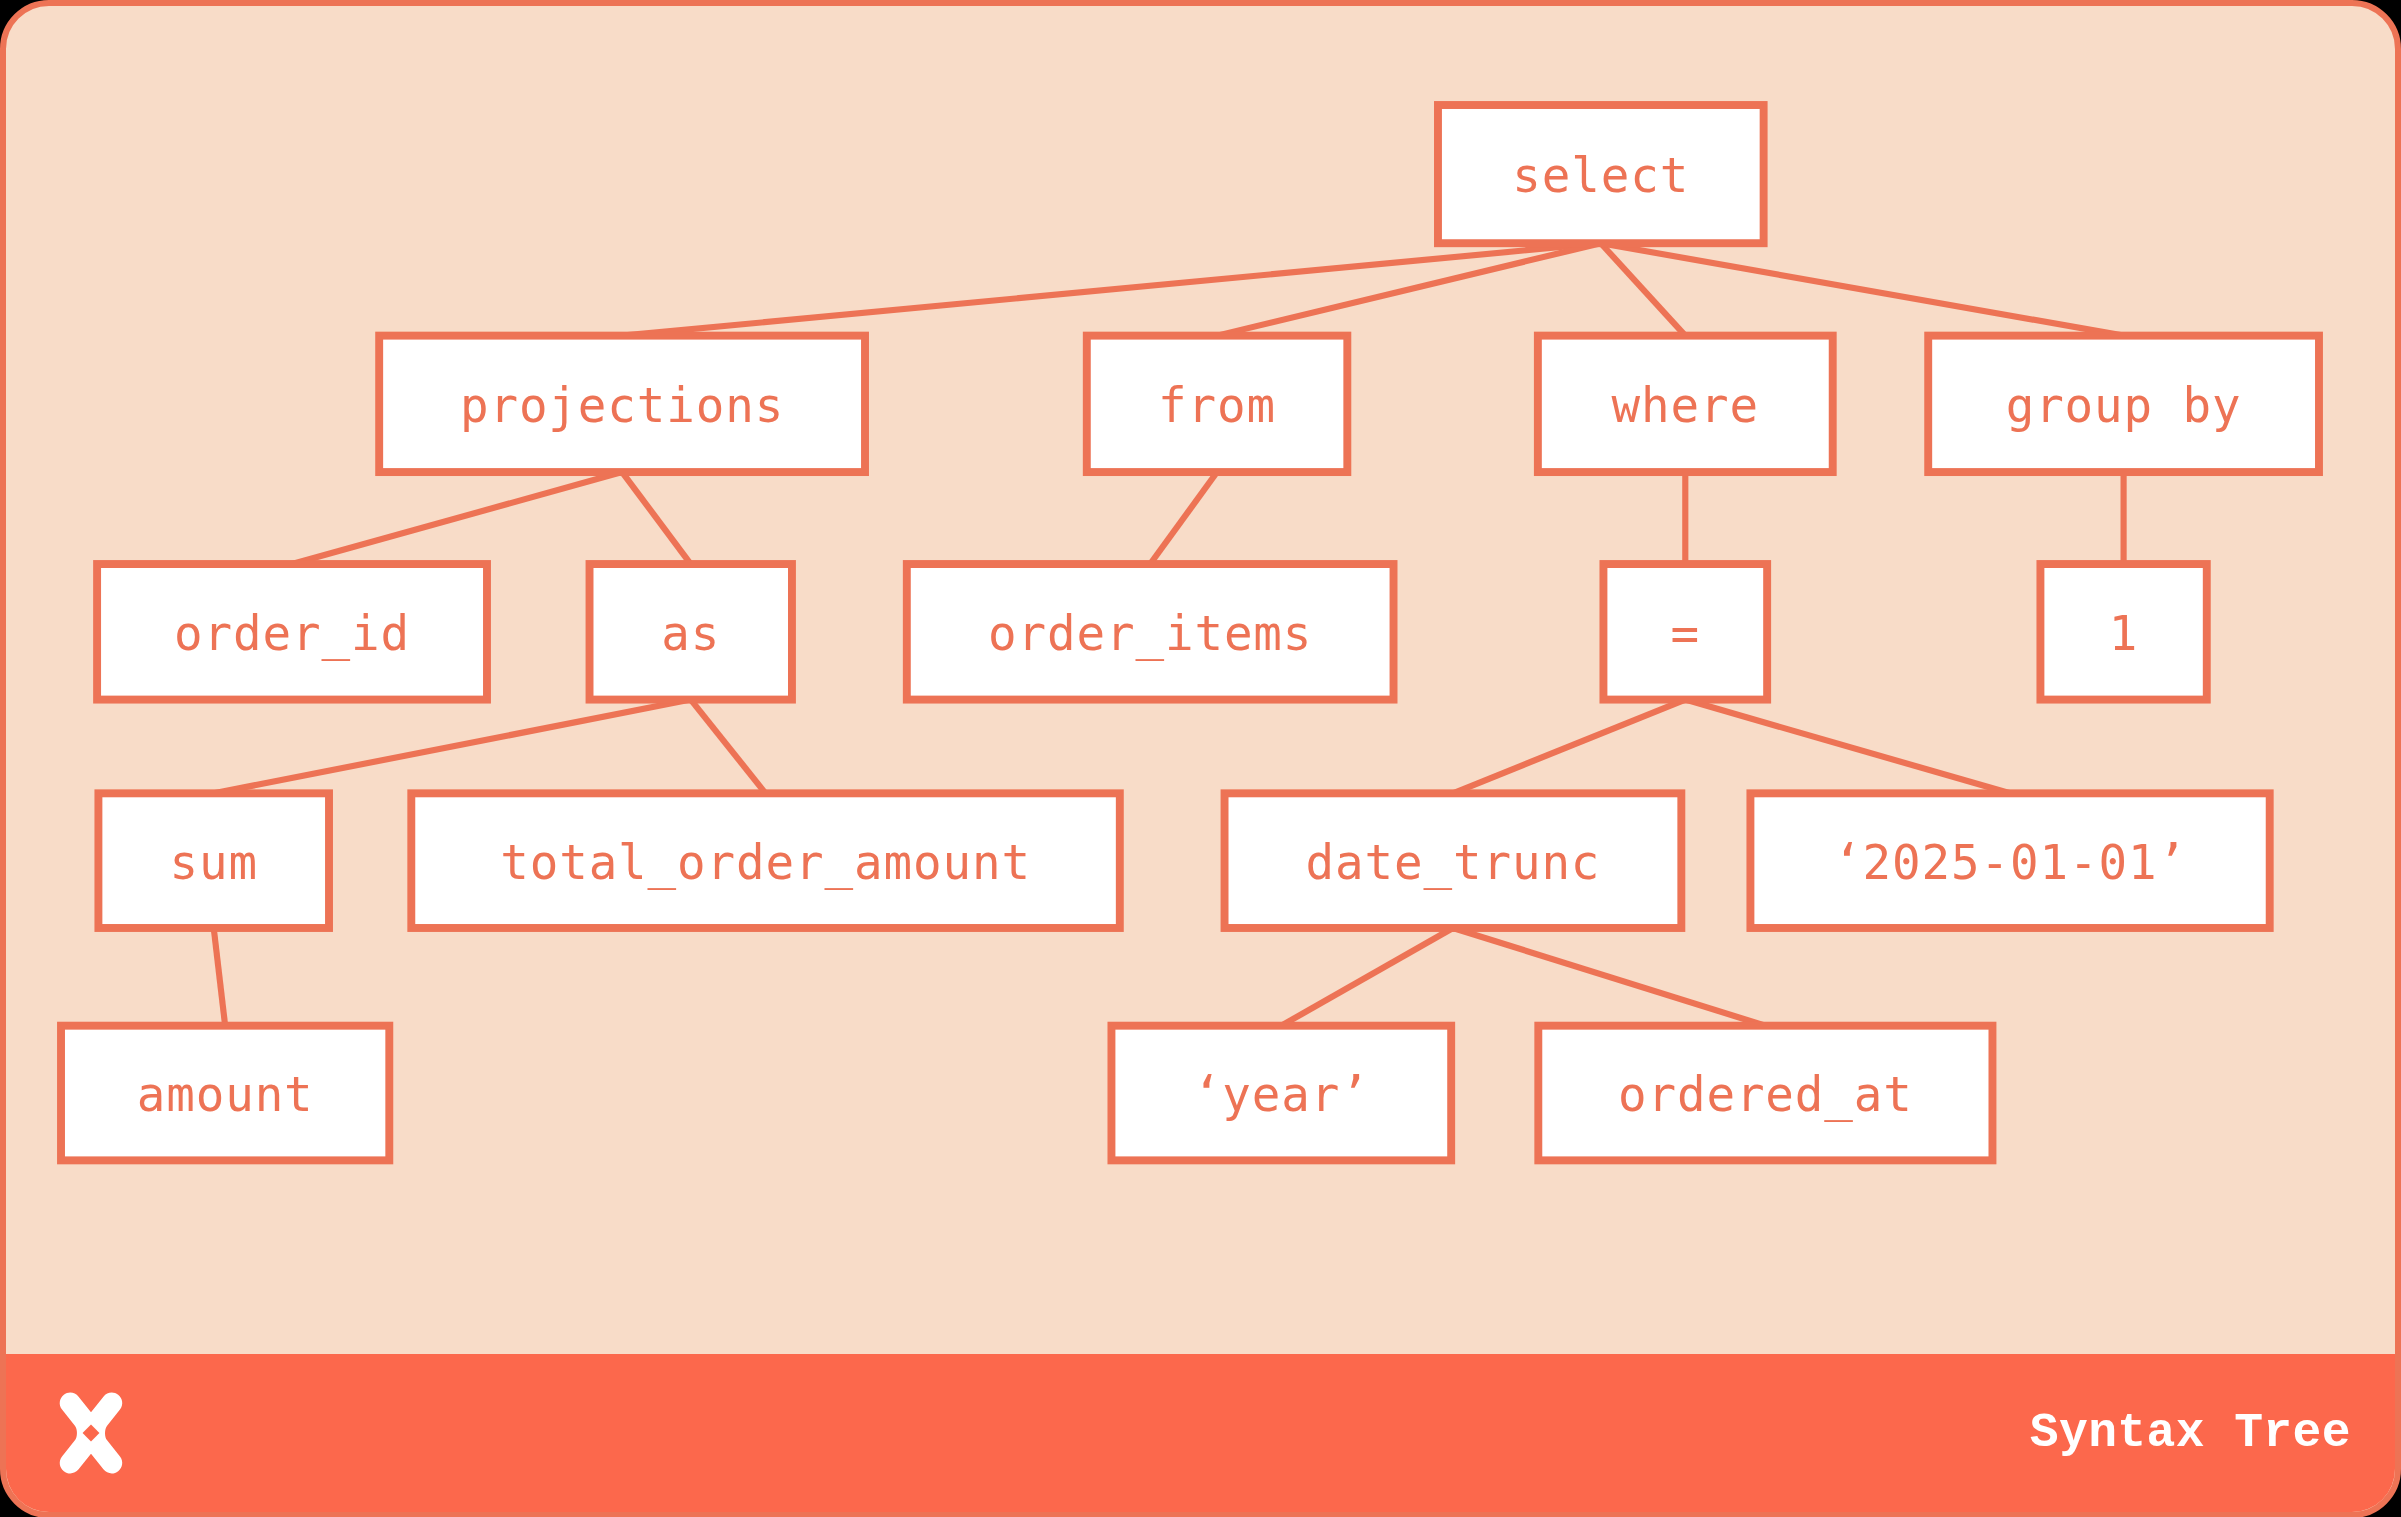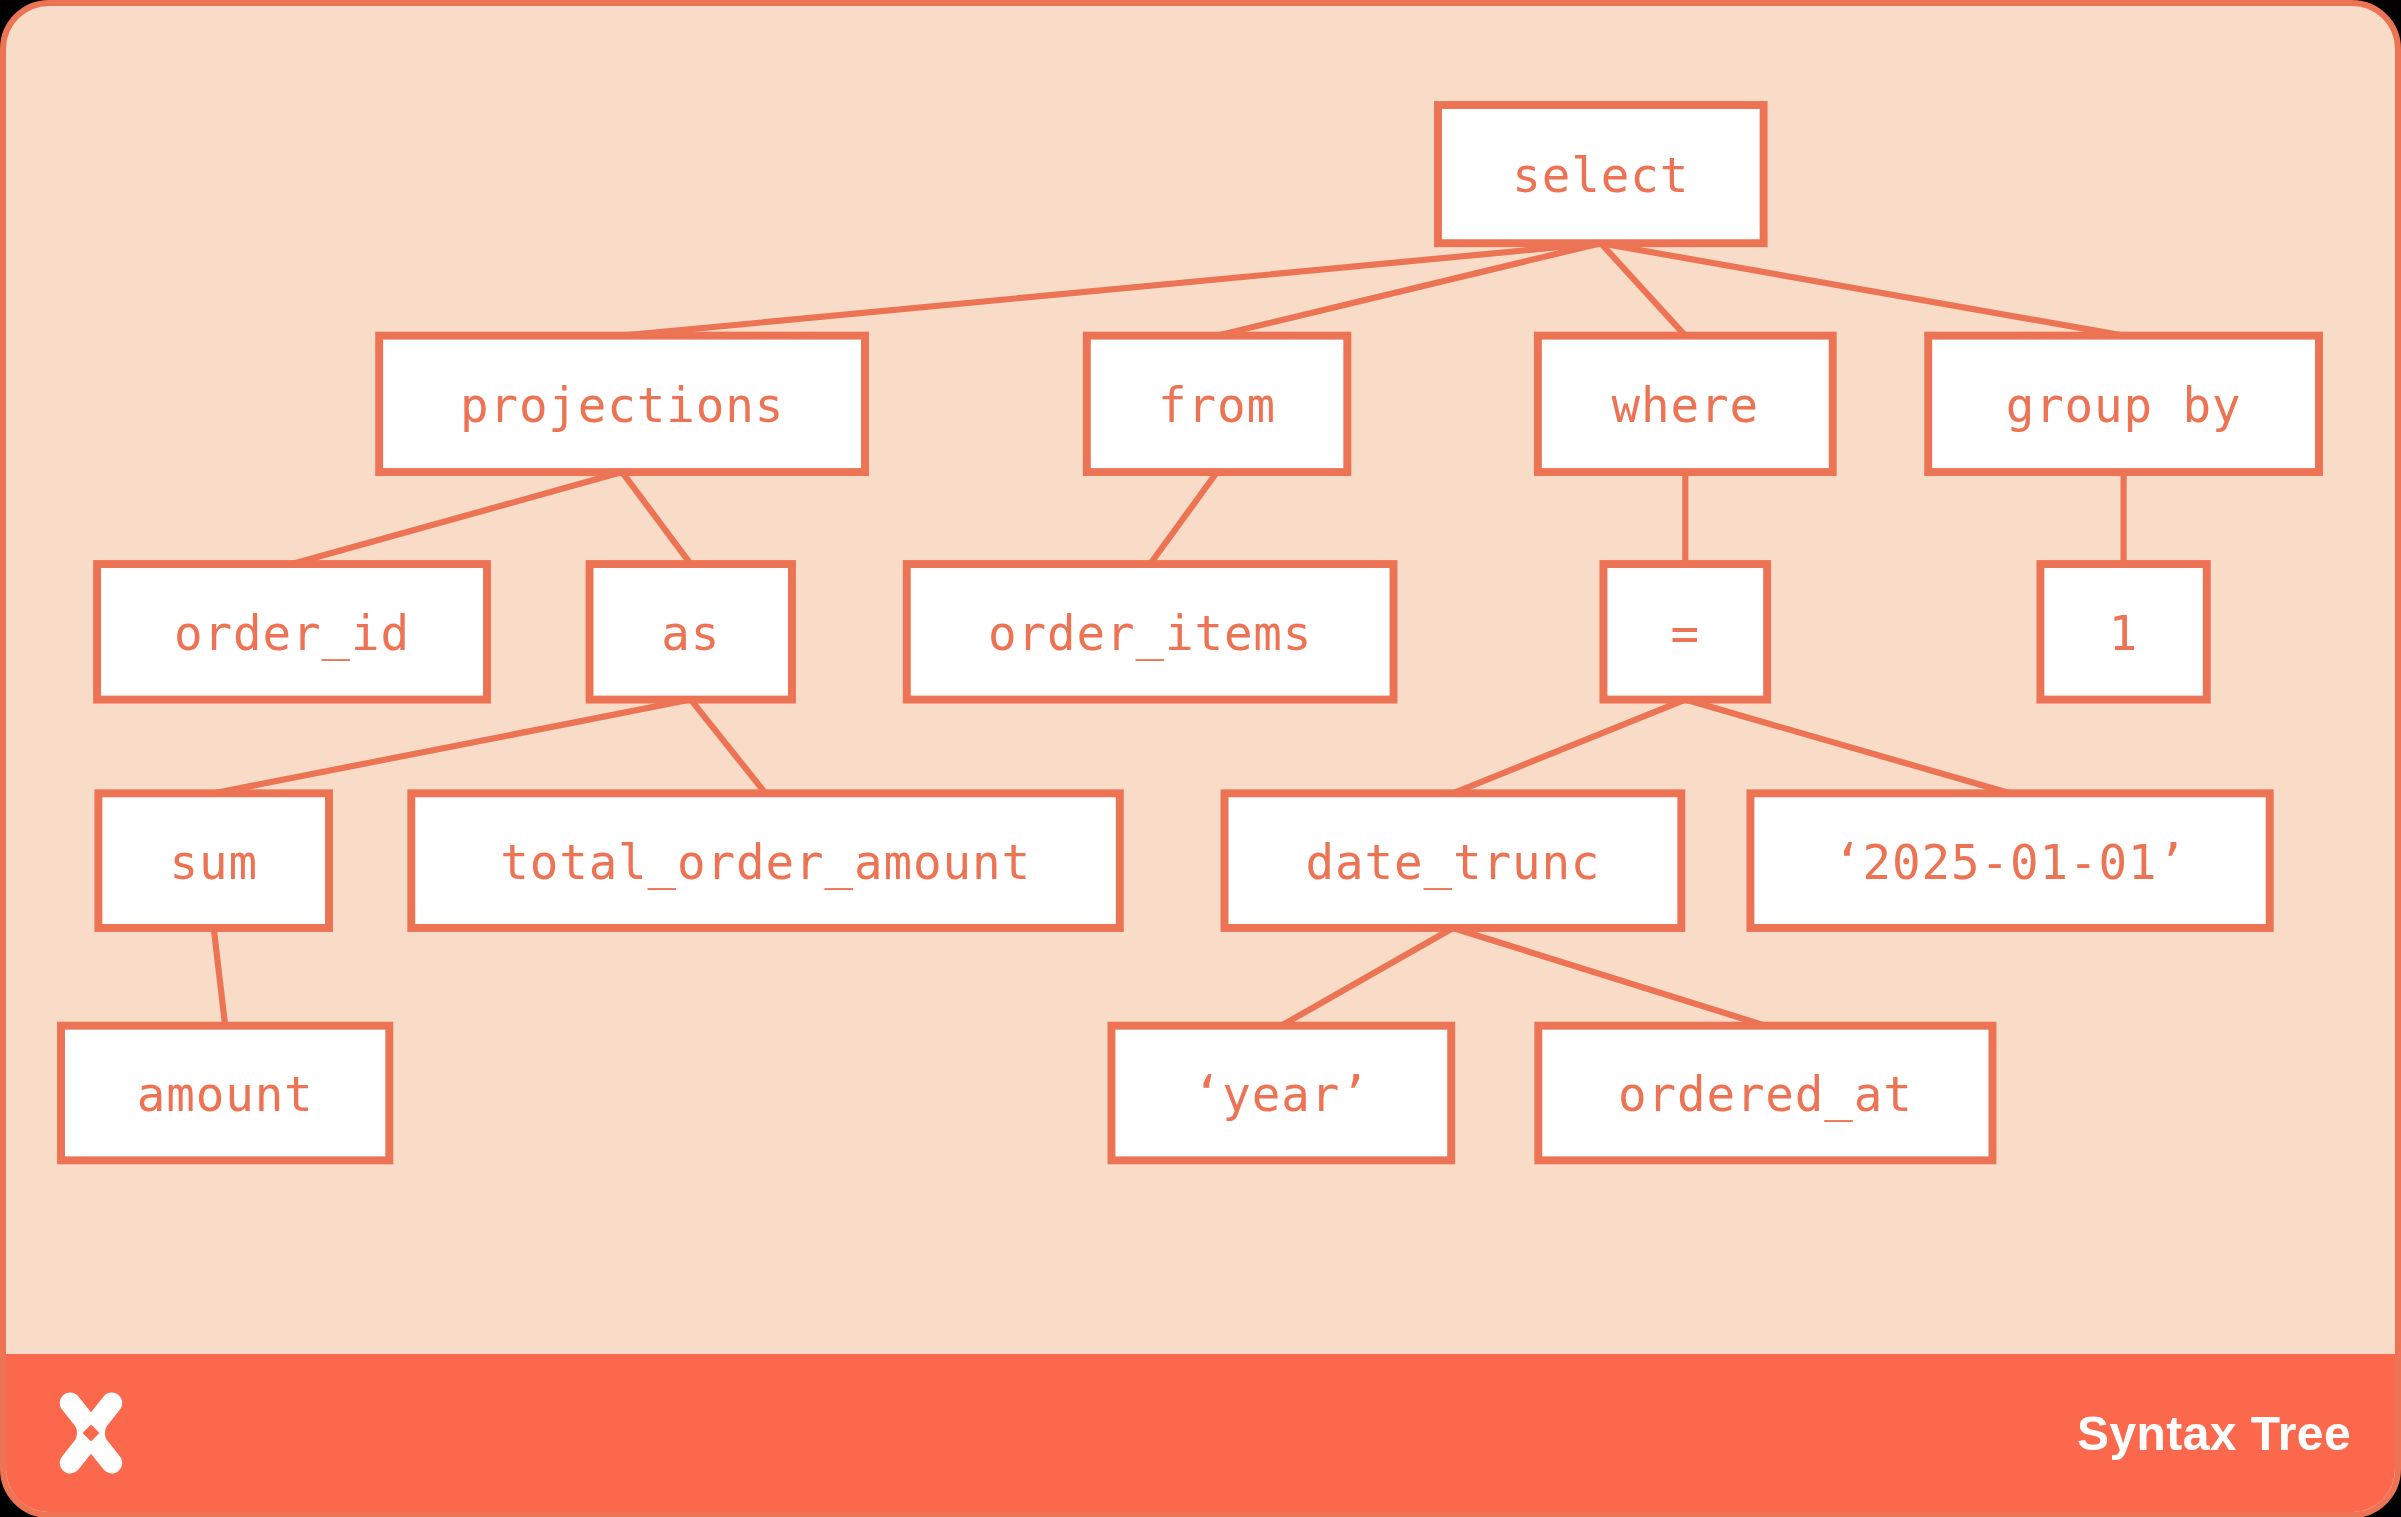--- a/index.html
+++ b/index.html
@@ -73,21 +73,21 @@
     padding: 0 44px 0 39px;
   }
   #logo-mark {
     width: 92px;
     height: 92px;
     display: block;
     flex: 0 0 auto;
   }
   #footer-title {
     color: #FFFFFF;
-    font-family: Liberation Sans, sans-serif;
+    font-family: Liberation Mono, monospace;
     font-size: 48px;
     font-weight: bold;
     letter-spacing: 0.4px;
     white-space: nowrap;
   }
 </style>
 </head>
 <body>
 
 <div id="page">

